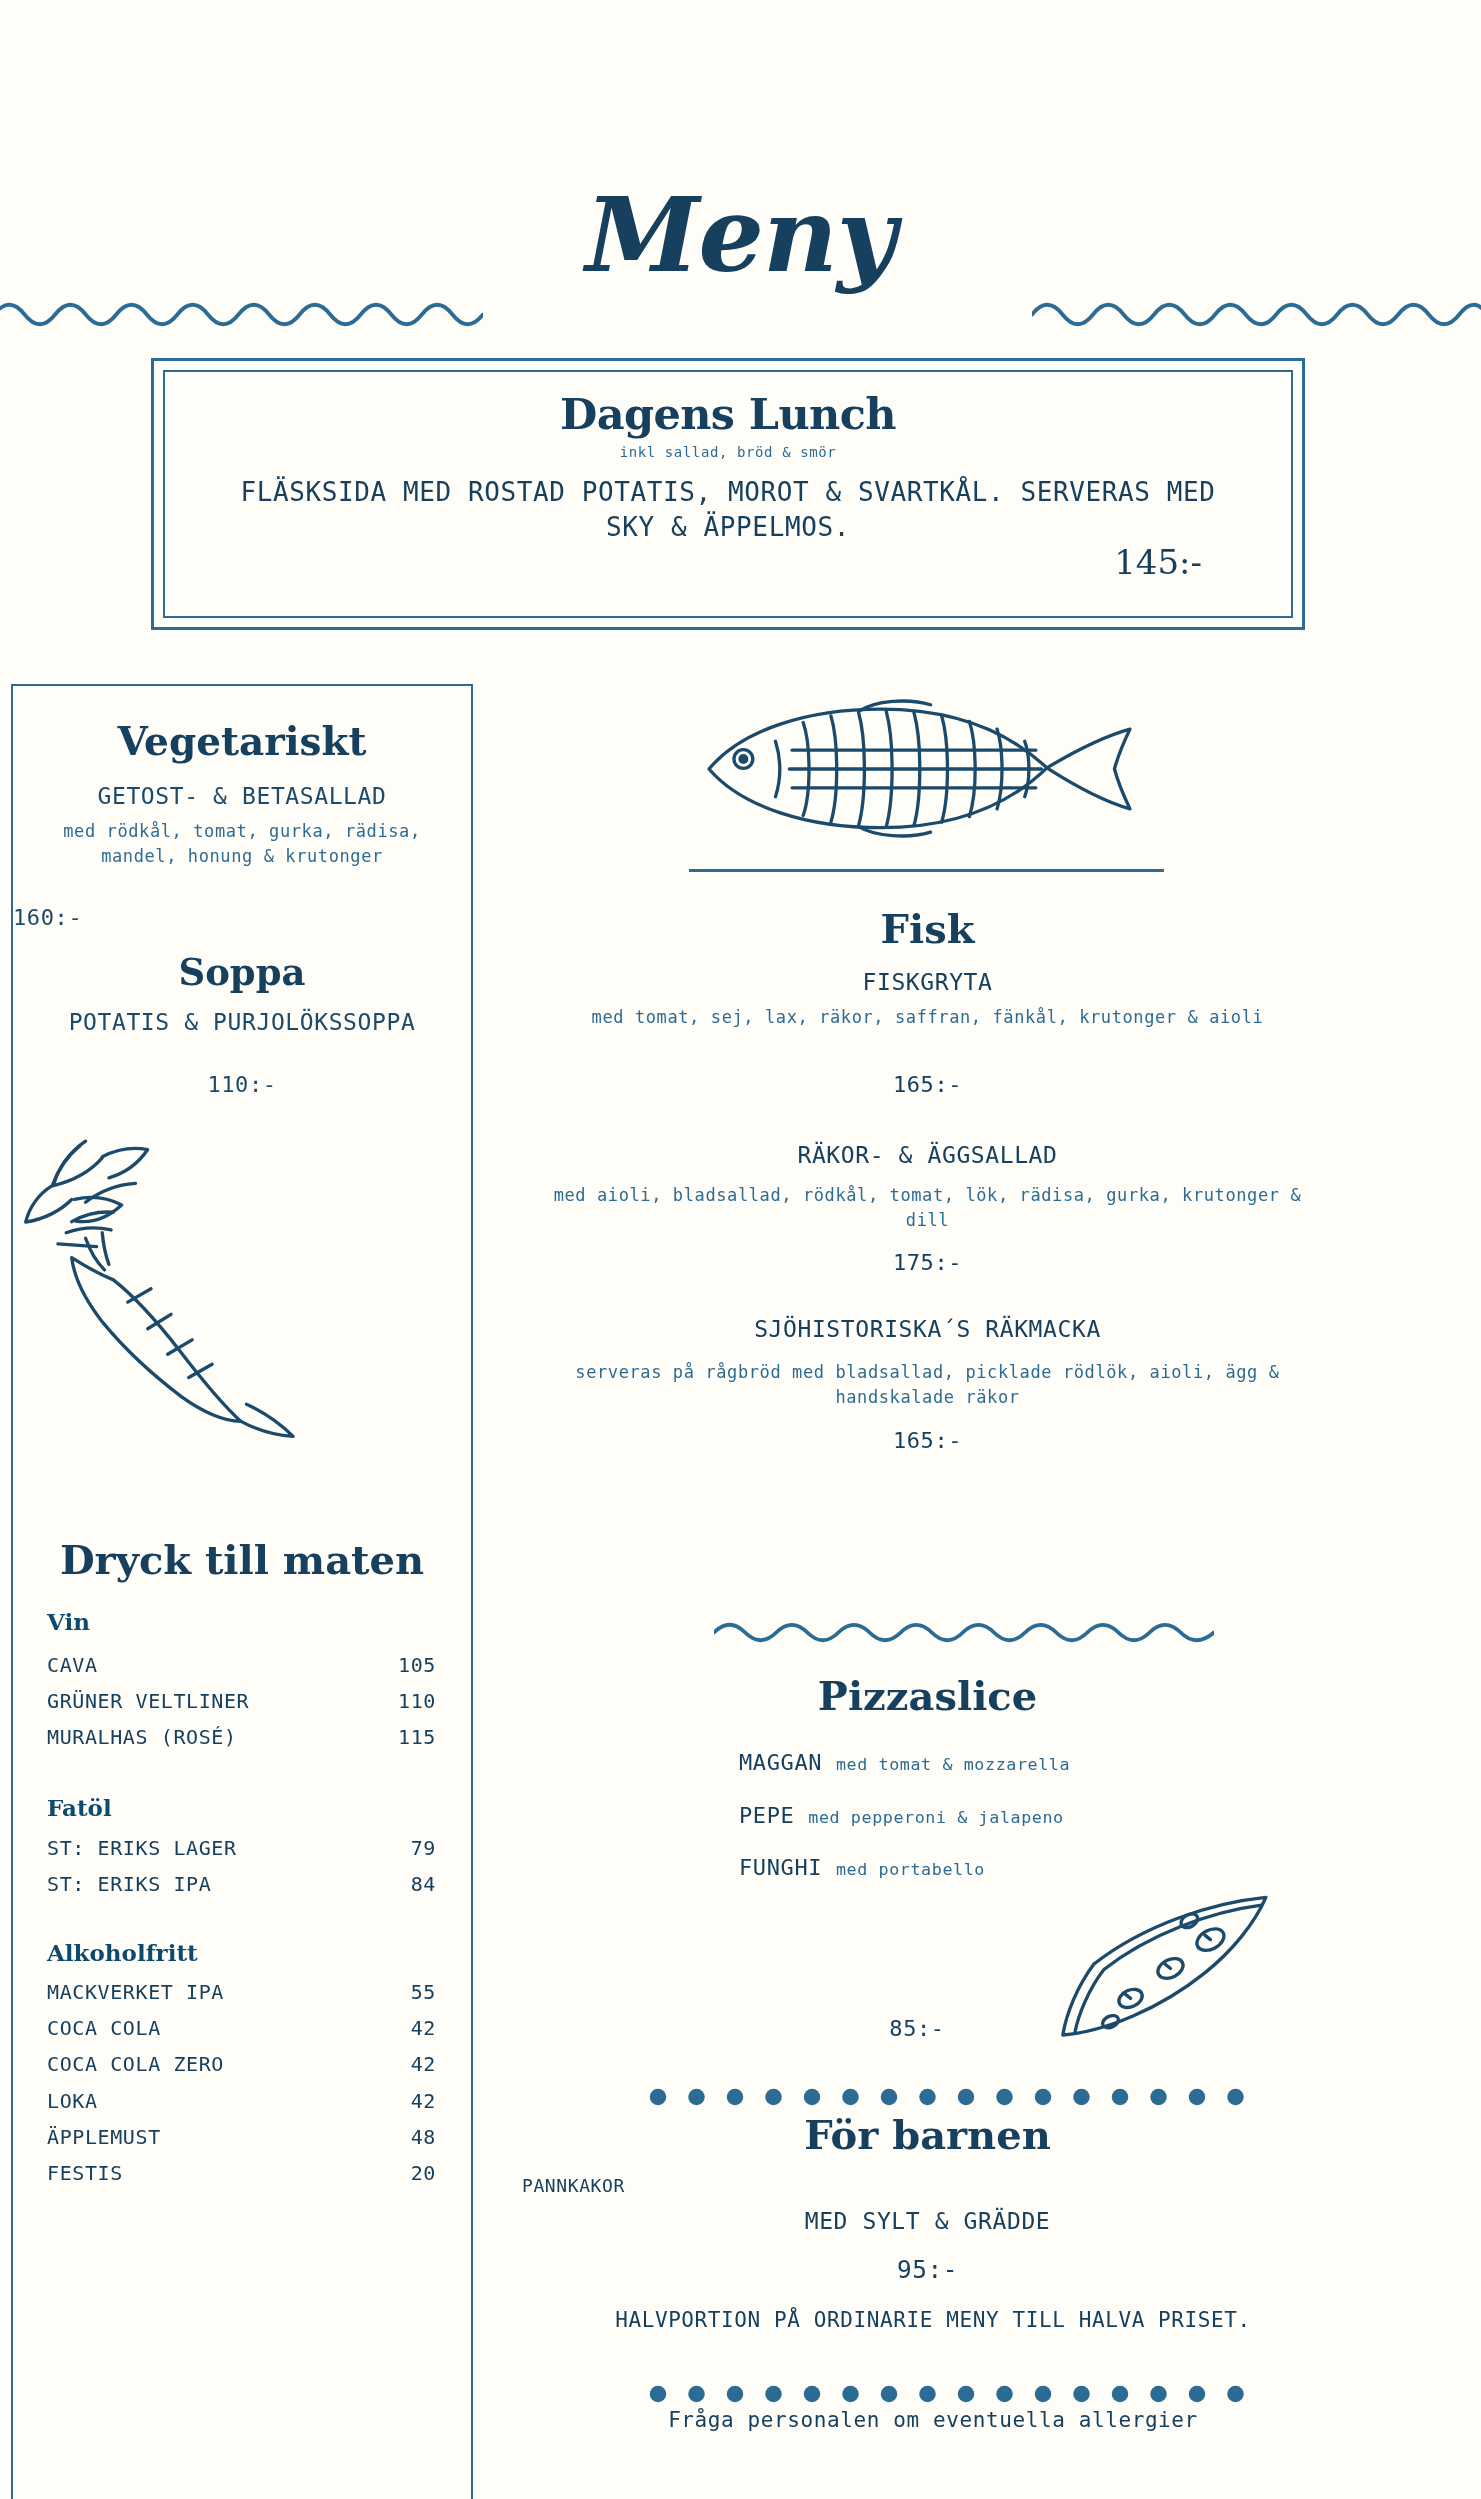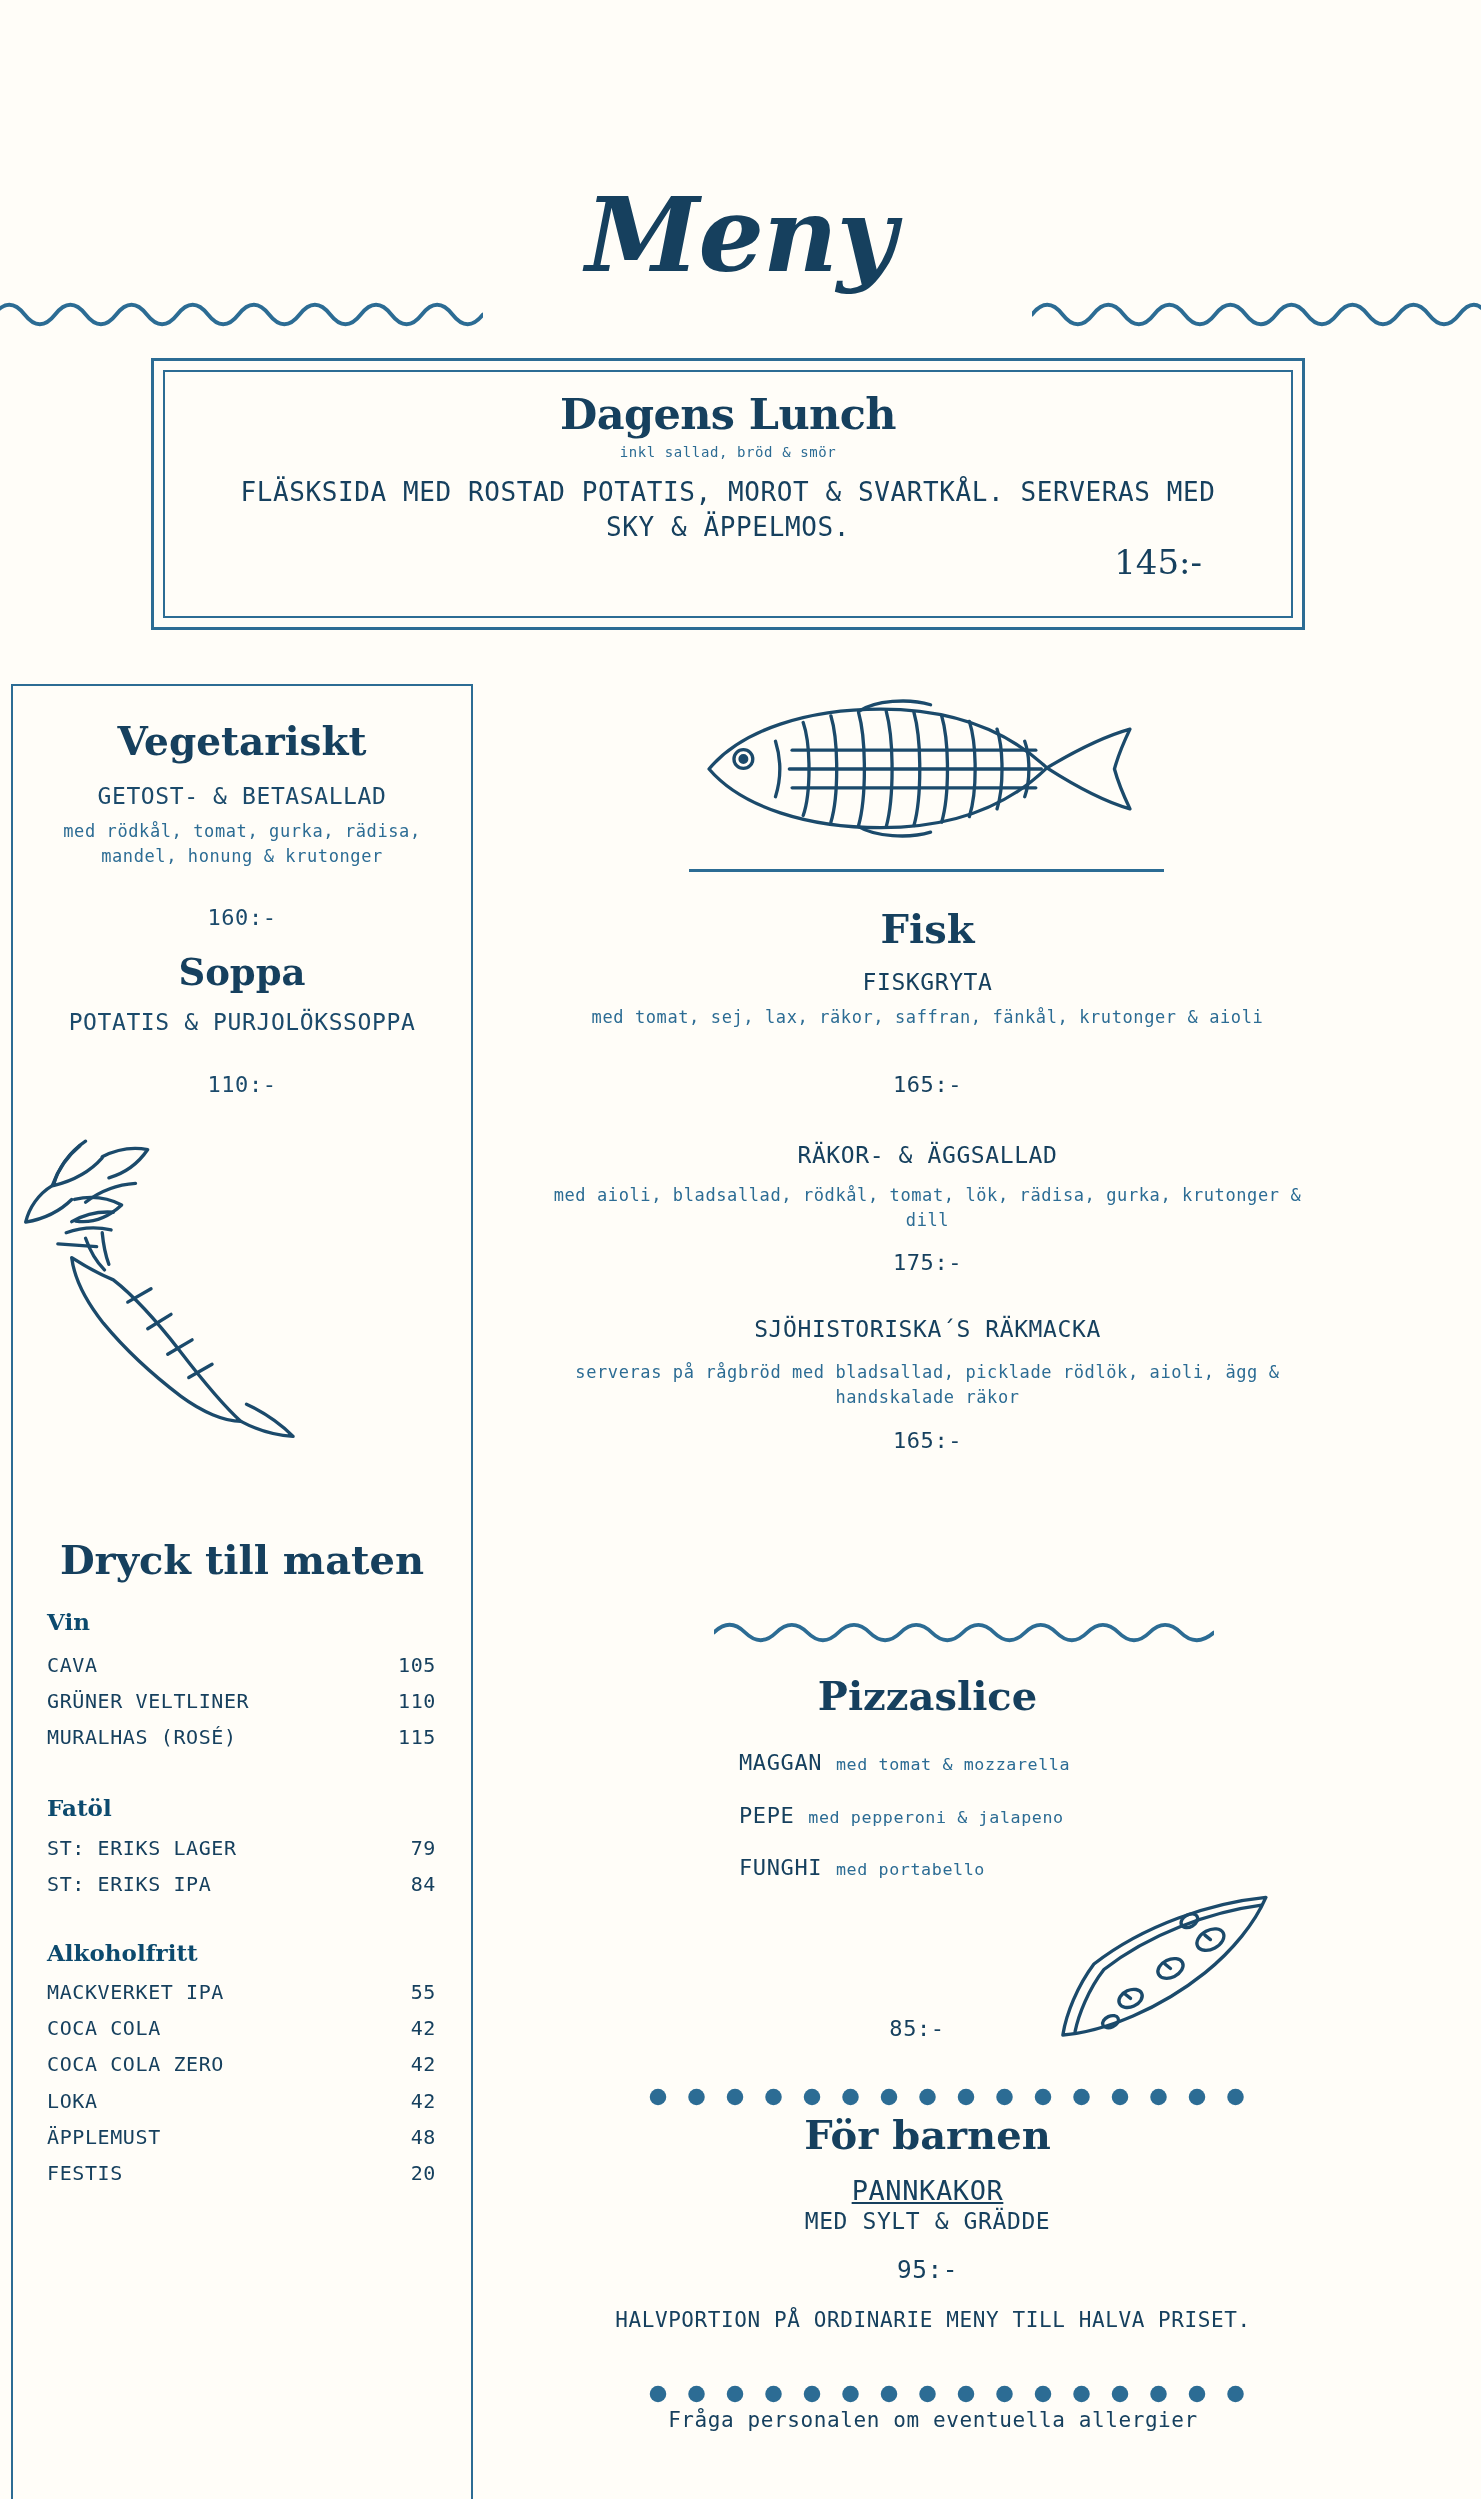--- a/index.html
+++ b/index.html
@@ -131,21 +131,21 @@
 
   .sec-serif {
     font-family: "DejaVu Serif", serif;
     font-weight: 700;
     color: #16405e;
     text-align: center;
   }
   .veg-title { position:absolute; left:0; right:0; top:32px; font-size: 39px; }
   .veg-item  { position:absolute; left:0; right:0; top:97px; font-size: 23px; letter-spacing:0.6px; text-align:center; }
   .veg-desc  { position:absolute; left:44px; right:44px; top:133px; font-size: 17px; line-height:1.45; letter-spacing:0.6px; text-align:center; color:#2c6c94; }
-  .veg-price { position:absolute; left:0; right:0; top:219px; font-size: 22px; text-align:center; letter-spacing:0.6px; }
+  .veg-price { position:absolute; left:0; right:0; top:219px; font-size: 22px; text-align:left; letter-spacing:0.6px; }
 
   .soppa-title { position:absolute; left:0; right:0; top:264px; font-size: 37px; }
   .soppa-item  { position:absolute; left:0; right:0; top:321px; font-size: 23px; line-height:1.35; letter-spacing:0.6px; text-align:center; }
   .soppa-price { position:absolute; left:0; right:0; top:386px; font-size: 22px; text-align:center; letter-spacing:0.6px; }
 
   .carrot {
     position: absolute;
     left: 5.6px;
     top: 433px;
     width: 344px;
@@ -287,25 +287,24 @@
     font-family: "DejaVu Serif", serif;
     font-weight: 700;
     font-size: 40px;
     text-align: center;
     color: #16405e;
   }
   .barn-l1 {
     position: absolute;
     left: 522px; width: 811px;
     top: 2175px;
-    text-align: center;
-    font-size: 27px;
-    letter-spacing: 0.6px;
-    color: #16405e;
-    text-decoration: underline;
+    text-align: left;
+    font-size: 18px;
+    letter-spacing: 0.6px;
+    color: #16405e;
   }
   .barn-l2 {
     position: absolute;
     left: 522px; width: 811px;
     top: 2208px;
     text-align: center;
     font-size: 23px;
     letter-spacing: 0.6px;
     color: #16405e;
   }

